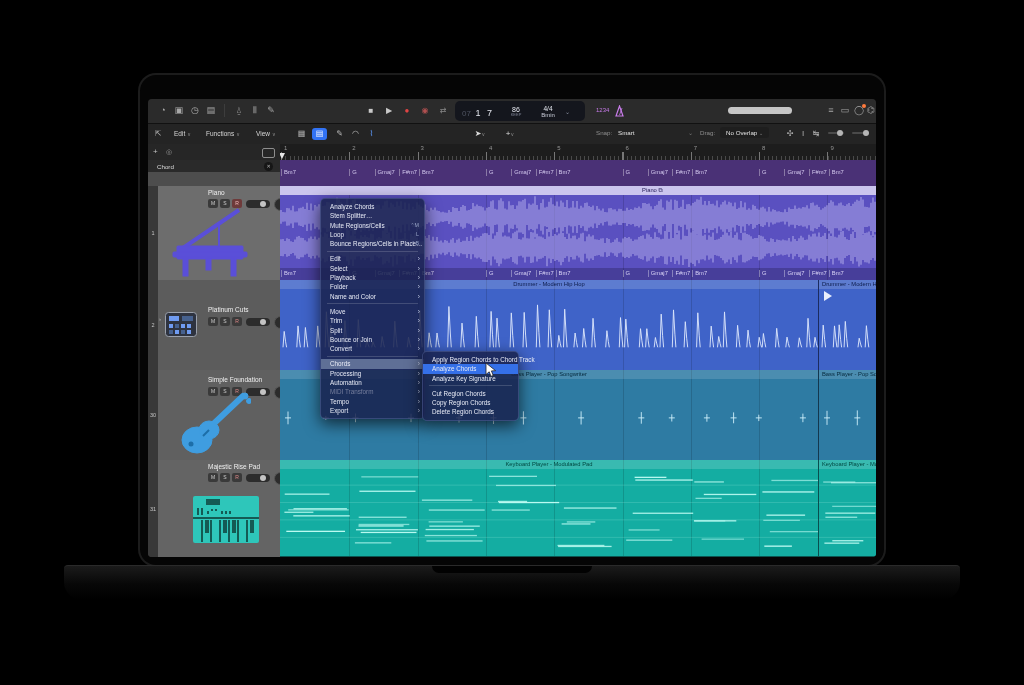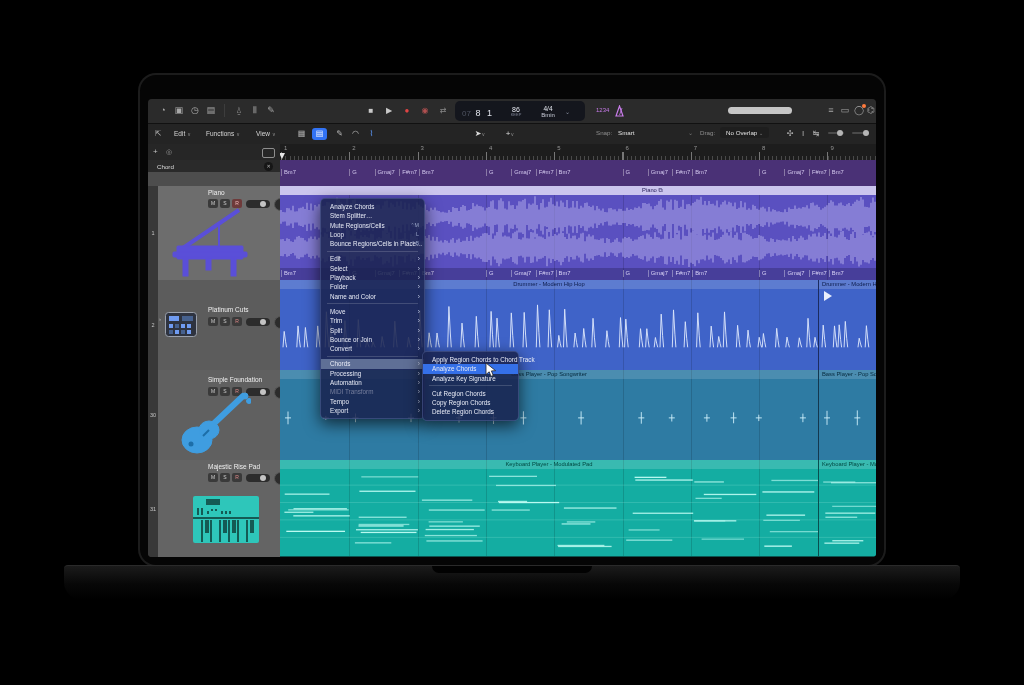--- a/index.html
+++ b/index.html
@@ -127,21 +127,21 @@
 
         <div class="tr-icon" style="left:216px">■</div>
         <div class="tr-icon" style="left:234px">▶</div>
         <div class="tr-icon" style="left:252px;color:#e04444">●</div>
         <div class="tr-icon" style="left:270px;color:#b05050">◉</div>
         <div class="tr-icon" style="left:288px;color:#8a8a8a">⇄</div>
 
         <div class="lcd">
           <div class="cell" style="width:46px">
             <span class="dim" style="font-size:8px">07</span>
-            <span style="font-size:9px;letter-spacing:2px">8 1</span>
+            <span style="font-size:9px;letter-spacing:2px">1 7</span>
           </div>
           <div class="cell" style="width:30px">
             <div style="font-size:7px;line-height:7px">86</div>
             <div class="lcd-small">KEEP</div>
           </div>
           <div class="cell" style="width:34px">
             <div style="font-size:6.5px;line-height:7px">4/4</div>
             <div style="font-size:6px;line-height:6px;color:#c9cdd9">Bmin</div>
           </div>
           <div style="width:14px;color:#8d93a5;font-size:6px">⌄</div>

